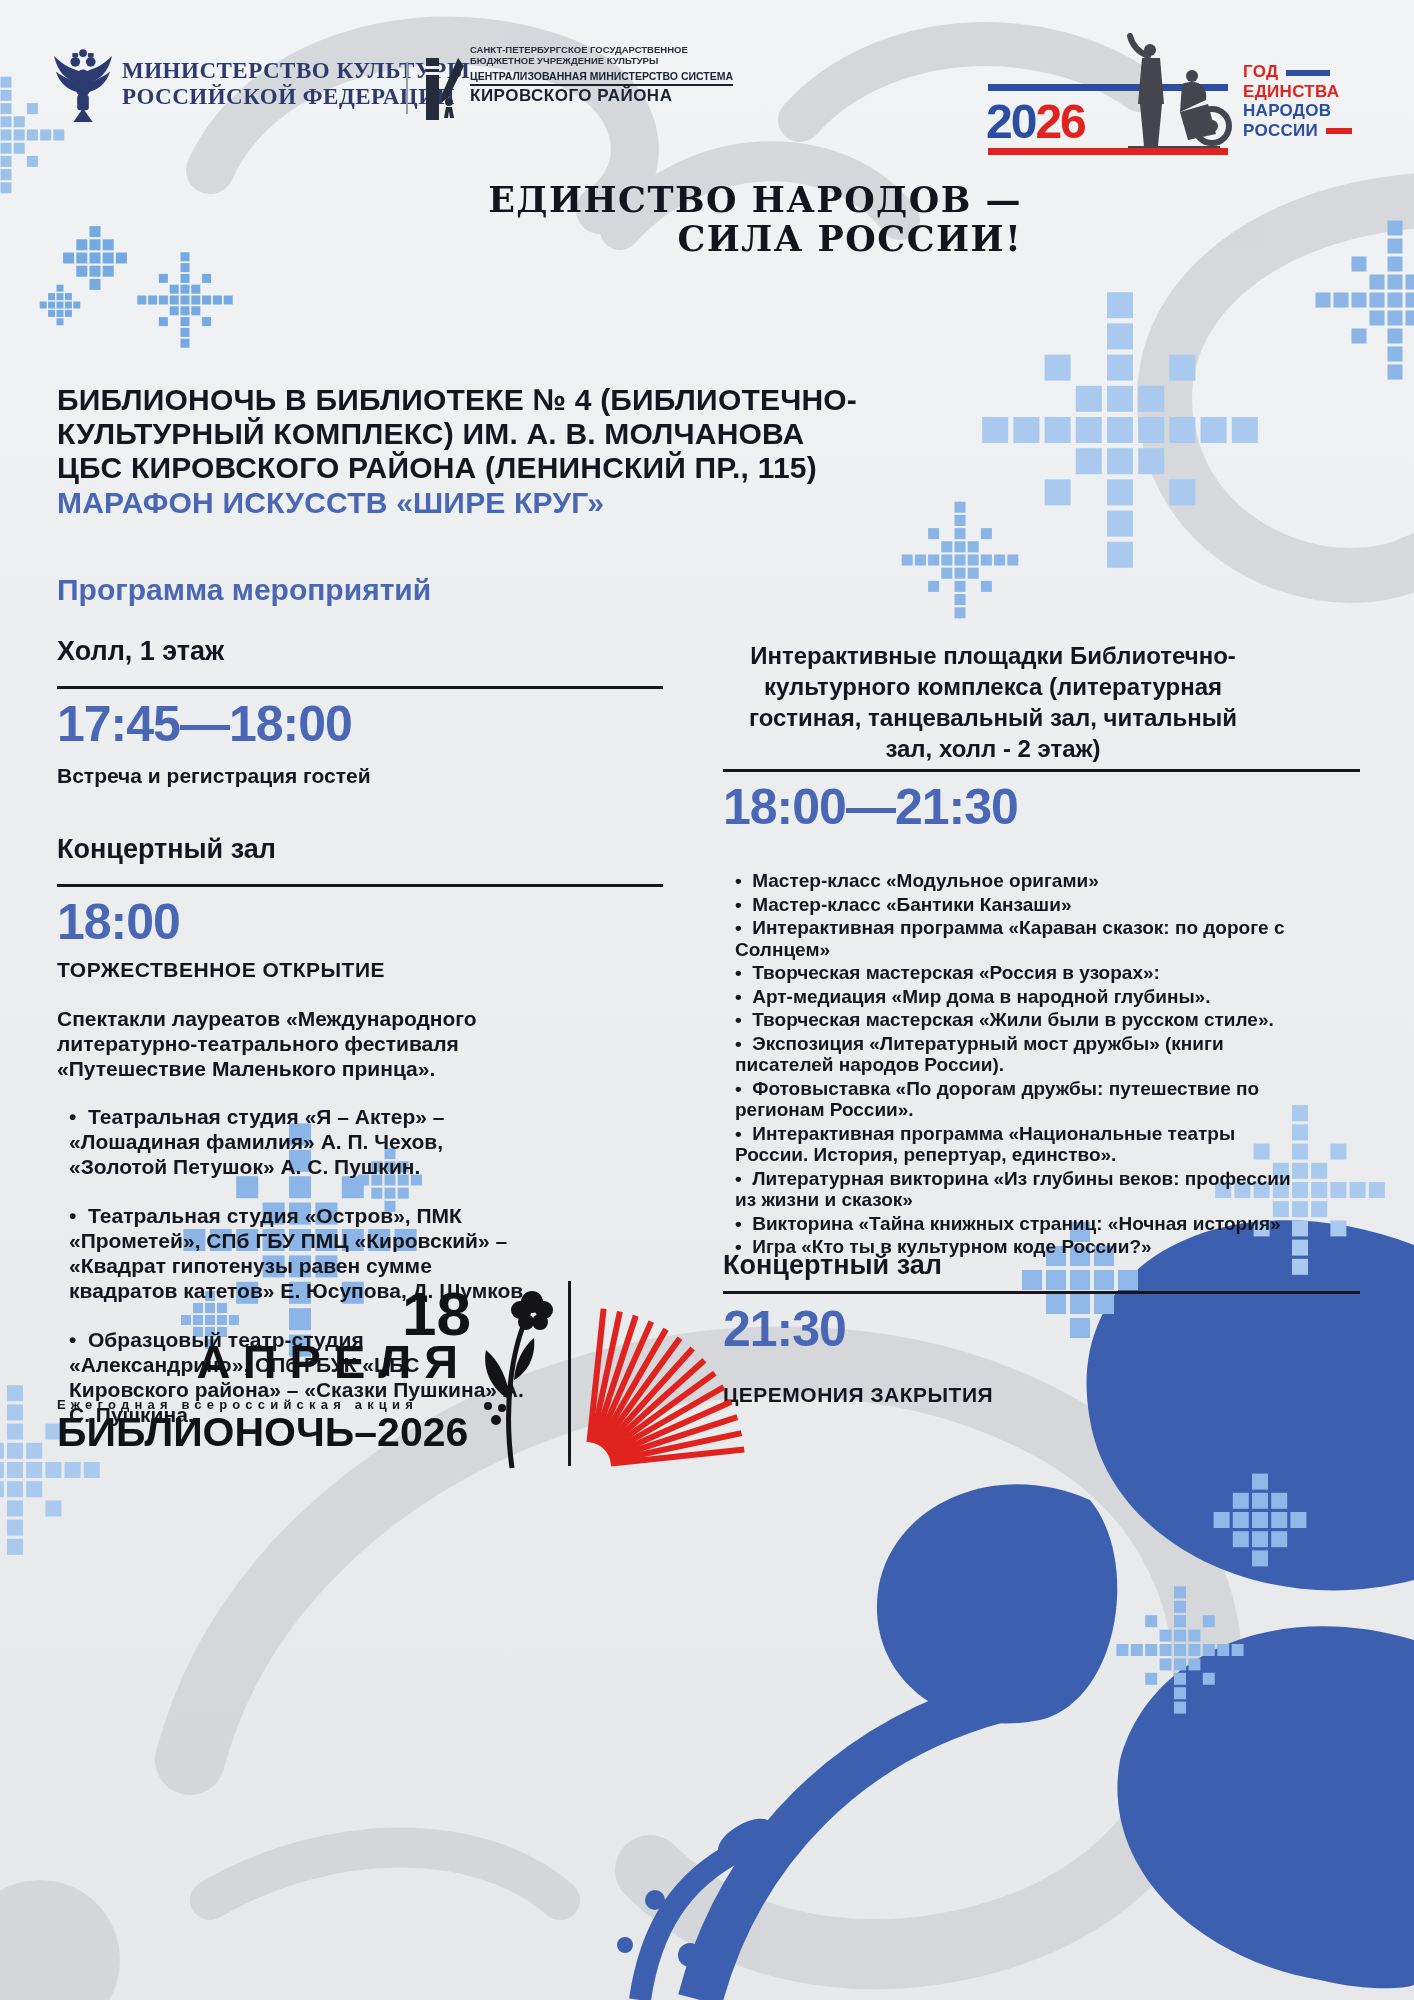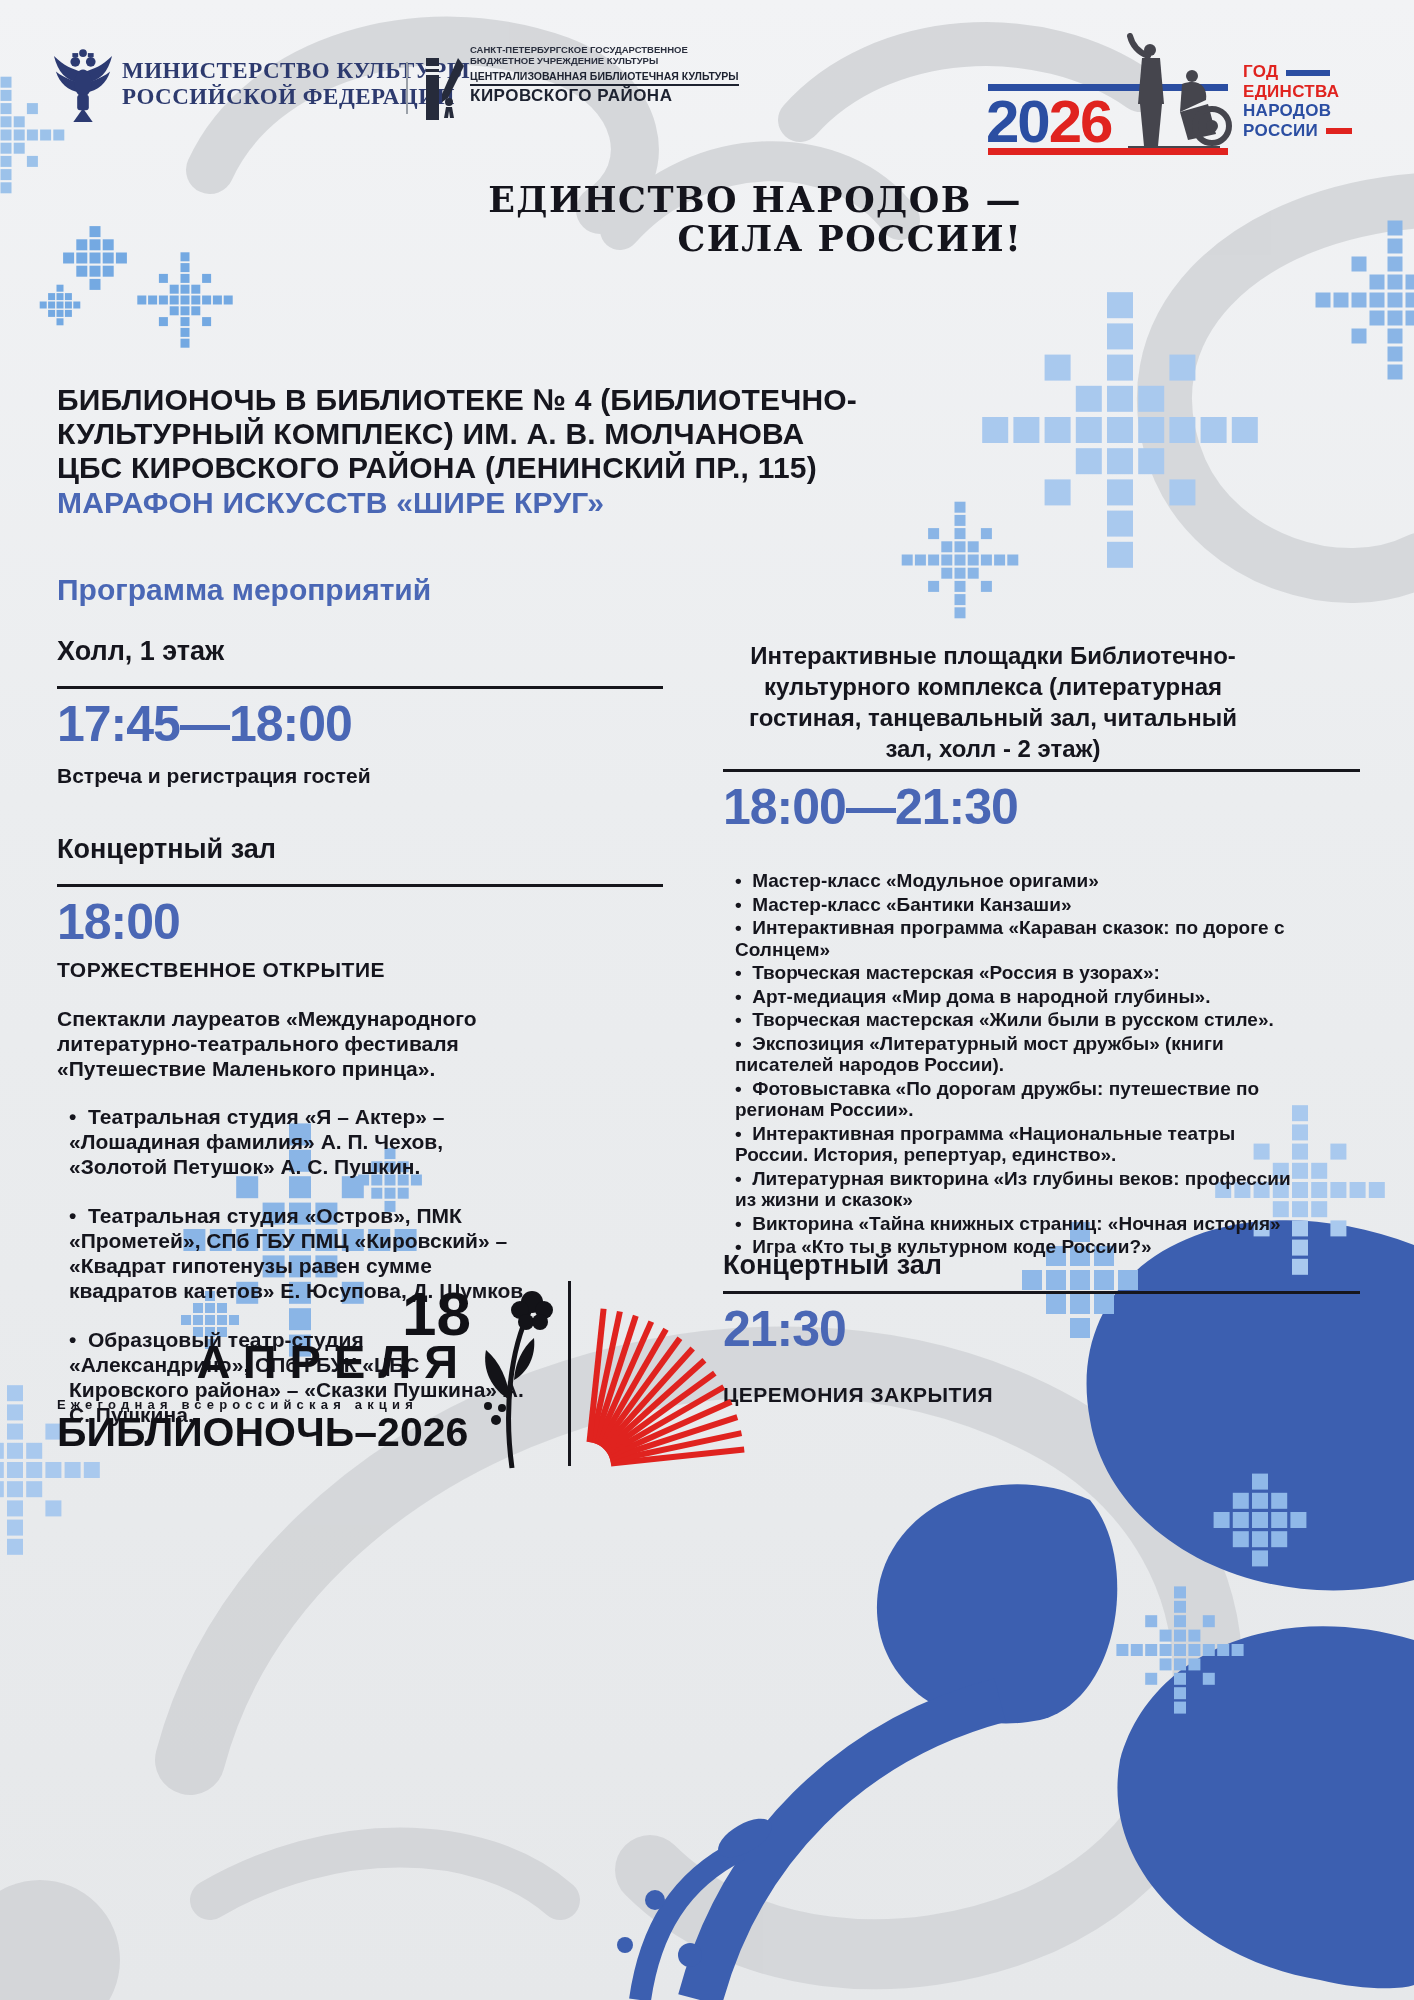--- a/index.html
+++ b/index.html
@@ -7,21 +7,21 @@
         background:linear-gradient(180deg,#f2f3f5 0%,#ebedef 40%,#e6e8ea 100%);
         font-family:"Liberation Sans",sans-serif;color:#15151d;}
   .bg{position:absolute;left:0;top:0;z-index:0;}
   .abs{position:absolute;z-index:1;}
   
   .ministry-text{font-family:"Liberation Serif",serif;font-size:23px;line-height:26px;
                  color:#2d3a6e;letter-spacing:.5px;font-weight:600;}
   .lib-s{font-size:9.5px;line-height:11px;font-weight:700;color:#2a2f3e;}
   .lib-b{font-size:10.5px;line-height:13px;font-weight:800;color:#1d2230;margin-top:2px;border-bottom:2px solid #1d2230;display:inline-block;padding-bottom:1px;}
   .lib-l{font-size:17px;line-height:20px;font-weight:800;color:#1d2230;letter-spacing:.5px;}
-  .year-num{font-size:60px;line-height:60px;font-weight:800;letter-spacing:-2px;}
+  .year-num{font-size:48px;line-height:60px;font-weight:800;letter-spacing:-2px;}
   .yb{color:#2b4ea2;} .yrd{color:#e0231f;}
   .year-text{font-size:17px;line-height:19.5px;font-weight:800;letter-spacing:.3px;}
   .yt-red{color:#e0231f;} .yt-blue{color:#2b4ea2;}
   .dash{display:inline-block;height:6px;vertical-align:middle;margin-left:8px;}
   .dash-blue{width:44px;background:#2b4ea2;}
   .dash-red{width:26px;background:#e0231f;}
   .bar{position:absolute;height:7px;}
   
   .slogan{font-family:"DejaVu Serif",serif;font-weight:700;font-size:35px;line-height:39px;
           letter-spacing:1.5px;text-align:right;color:#14141c;}
@@ -168,21 +168,21 @@
       <rect x="2" y="10" width="13" height="3" fill="#eef0f1"></rect>
       <rect x="2" y="16" width="13" height="3" fill="#eef0f1"></rect>
       <path d="M34 2 L40 10 L24 42 L18 46 L18 38 Z"></path>
       <circle cx="25" cy="46" r="4"></circle>
       <path d="M22 51 L28 51 L30 62 L26 62 L25 55 L24 62 L20 62 Z"></path>
     </g>
   </svg>
   <div class="abs" style="left:470px;top:44px">
     <div class="lib-s">САНКТ-ПЕТЕРБУРГСКОЕ ГОСУДАРСТВЕННОЕ</div>
     <div class="lib-s">БЮДЖЕТНОЕ УЧРЕЖДЕНИЕ КУЛЬТУРЫ</div>
-    <div><span class="lib-b">ЦЕНТРАЛИЗОВАННАЯ БИБЛИОТЕЧНАЯ КУЛЬТУРЫ</span></div>
+    <div><span class="lib-b">ЦЕНТРАЛИЗОВАННАЯ МИНИСТЕРСТВО СИСТЕМА</span></div>
     <div class="lib-l">КИРОВСКОГО РАЙОНА</div>
   </div>
 
   <div class="abs bar" style="left:988px;top:84px;width:240px;background:#2b4ea2"></div>
   <div class="abs year-num" style="left:986px;top:92px">
     <span class="yb">20</span><span class="yrd">26</span>
   </div>
   <svg class="abs" style="left:1108px;top:33px" width="130" height="124" viewBox="0 0 130 122">
     <g fill="#45454d" stroke="#45454d">
       <circle cx="42" cy="16" r="6" stroke="none"></circle>

